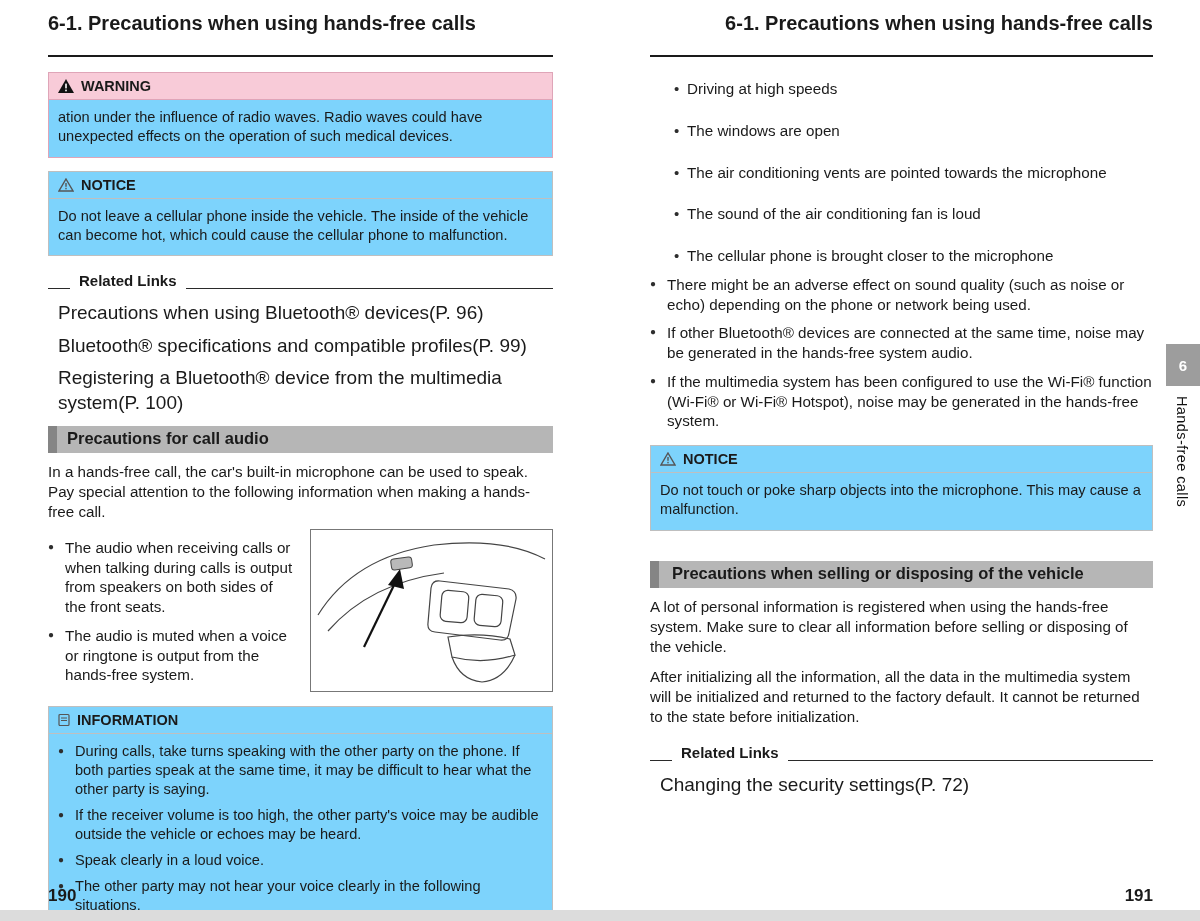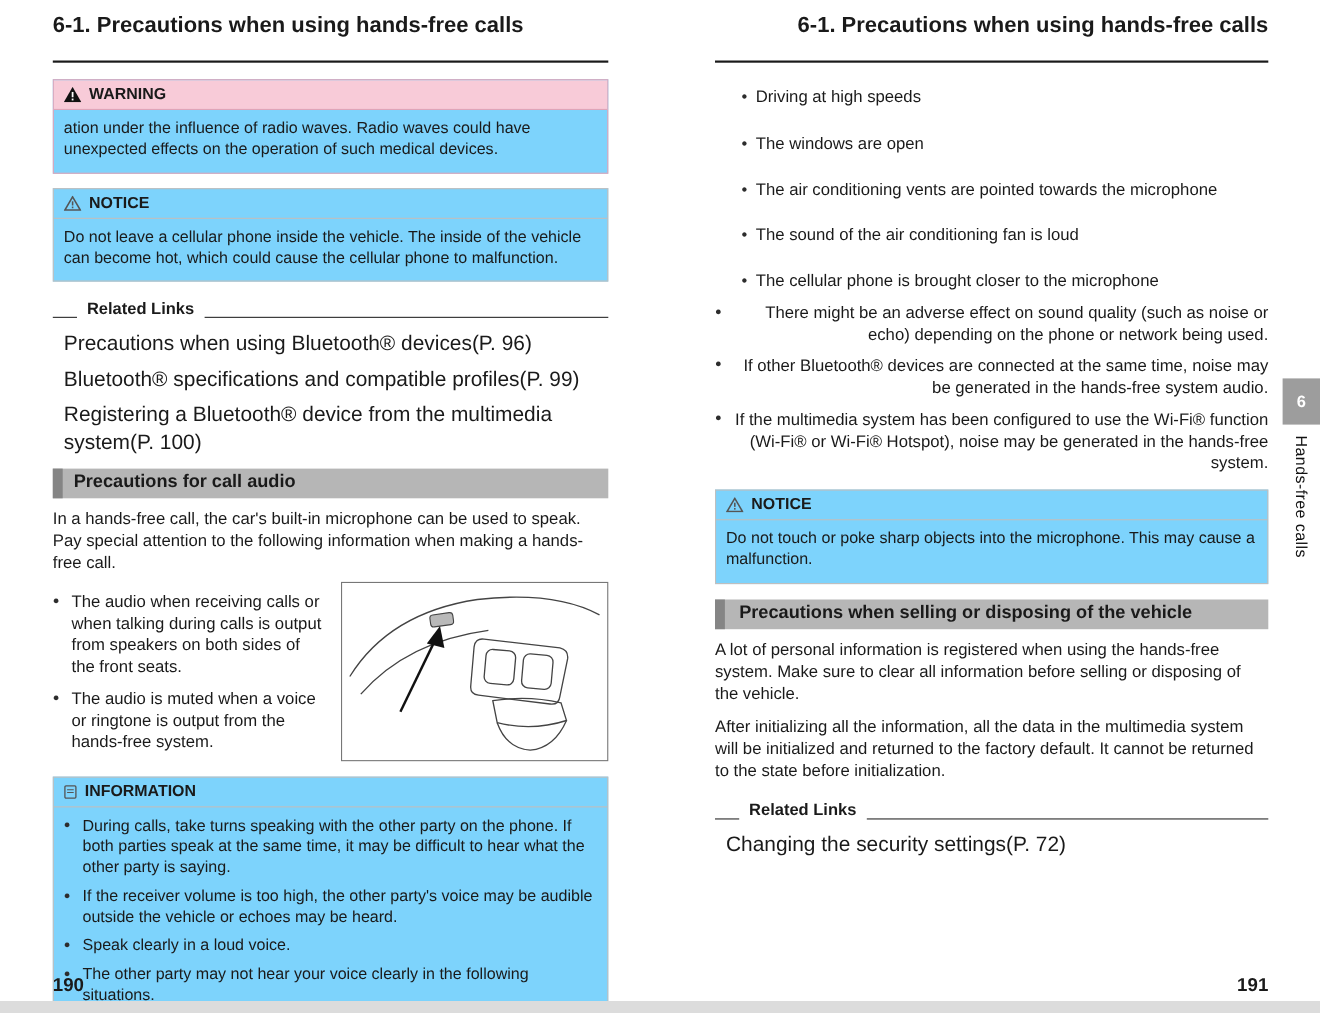--- a/index.html
+++ b/index.html
@@ -220,41 +220,41 @@
   <div class="page-header">6-1. Precautions when using hands-free calls</div>
 
   <ul class="subs indented">
     <li>Driving at high speeds</li>
     <li>The windows are open</li>
     <li>The air conditioning vents are pointed towards the microphone</li>
     <li>The sound of the air conditioning fan is loud</li>
     <li>The cellular phone is brought closer to the microphone</li>
   </ul>
 
-  <ul class="bullets" style="margin-top:8px;text-align:right;">
+  <ul class="bullets" style="margin-top:8px;">
     <li>There might be an adverse effect on sound quality (such as noise or echo) depending on the phone or network being used.</li>
     <li>If other Bluetooth® devices are connected at the same time, noise may be generated in the hands-free system audio.</li>
     <li>If the multimedia system has been configured to use the Wi-Fi® function (Wi-Fi® or Wi-Fi® Hotspot), noise may be generated in the hands-free system.</li>
   </ul>
 
   <div class="alert mt14">
     <div class="alert-header">
       <span class="icon">
         <svg width="16" height="14" viewBox="0 0 16 14">
             <path d="M8 1 L15 13 L1 13 Z" fill="none" stroke="#555" stroke-width="1.4"></path>
             <rect x="7.3" y="5" width="1.4" height="3.8" fill="#555"></rect>
             <rect x="7.3" y="9.8" width="1.4" height="1.5" fill="#555"></rect>
           </svg>
       </span>
       <span>NOTICE</span>
     </div>
     <div class="alert-body">Do not touch or poke sharp objects into the microphone. This may cause a malfunction.</div>
   </div>
 
-  <div class="section-heading" style="margin-top:14px;padding-left:13px;">Precautions when selling or disposing of the vehicle</div>
+  <div class="section-heading" style="margin-top:30px;padding-left:13px;">Precautions when selling or disposing of the vehicle</div>
 
   <div class="para">A lot of personal information is registered when using the hands-free system. Make sure to clear all information before selling or disposing of the vehicle.</div>
   <div class="para">After initializing all the information, all the data in the multimedia system will be initialized and returned to the factory default. It cannot be returned to the state before initialization.</div>
 
   <div class="related-rule">
     <span class="dash short"></span>
     <span class="label">Related Links</span>
     <span class="dash long"></span>
   </div>
   <div class="related-list">

